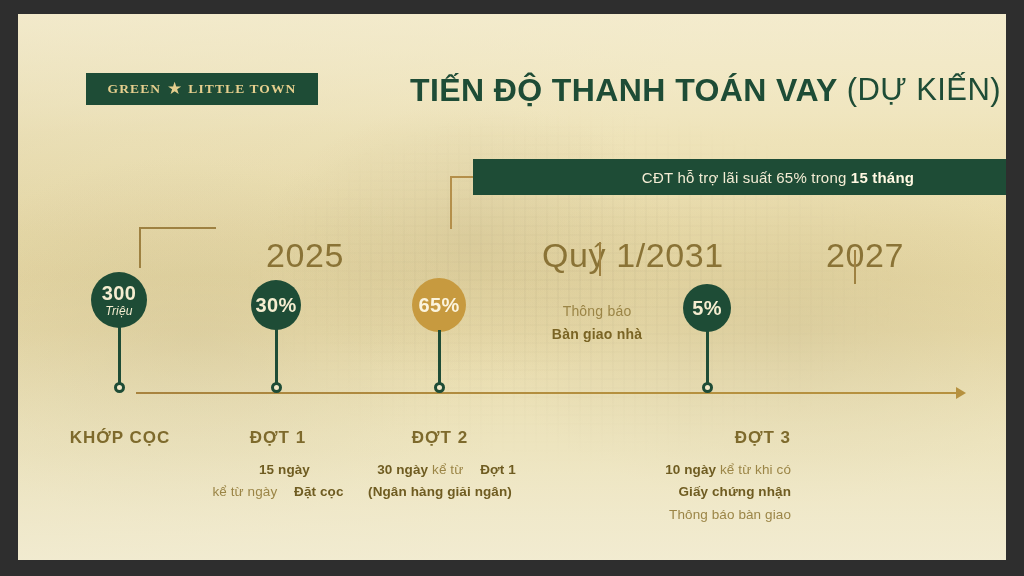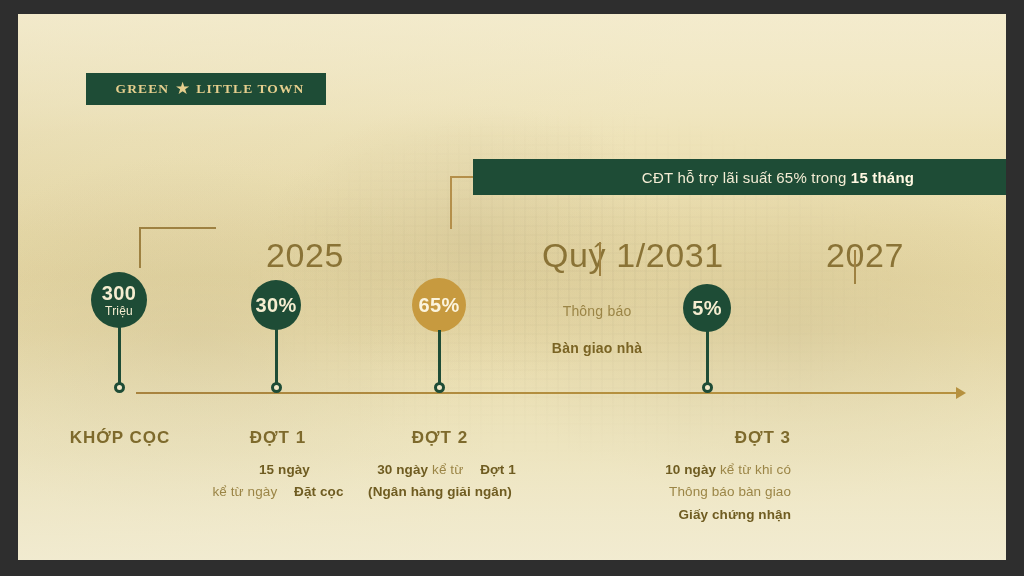--- a/index.html
+++ b/index.html
@@ -38,21 +38,20 @@
     pointer-events:none;
   }
 
   .layer{position:absolute;inset:0;}
 
   
   .logo{
     position:absolute;left:68px;top:59px;width:232px;height:32px;
     background:#1e4c36;display:flex;align-items:center;justify-content:center;
     gap:6px;
-    padding-left:8px;
   }
   .logo-txt{
     font-family:"Liberation Serif",serif;font-weight:bold;
     font-size:13.5px;letter-spacing:1.1px;color:#e6cf8e;white-space:nowrap;
   }
   .logo-star{color:#e6cf8e;font-size:17px;line-height:1;margin-top:-1px;}
 
   
   .title{
     position:absolute;left:392px;top:54px;width:600px;height:44px;
@@ -114,28 +113,28 @@
     border:3px solid #1e4c36;background:#f2e8c8;box-sizing:border-box;
   }
   .badge{
     position:absolute;border-radius:50%;
     display:flex;flex-direction:column;align-items:center;justify-content:center;
     color:#f5edd0;text-align:center;line-height:1.02;
   }
   .badge.green{background:#1e4c36;}
   .badge.gold{background:#c79a3f;color:#fbf4dd;}
   .badge-big{font-size:20px;font-weight:bold;letter-spacing:.3px;}
-  .badge-small{font-size:12px;font-weight:normal;margin-top:2px;letter-spacing:.2px;}
+  .badge-small{font-size:12px;font-weight:normal;margin-top:2px;letter-spacing:.2px;font-style:italic;}
 
   
   .note{
     position:absolute;left:509px;top:289px;width:140px;text-align:center;
   }
   .note-l1{font-size:14px;color:#9b8546;letter-spacing:.2px;}
-  .note-l2{font-size:14px;font-weight:bold;color:#7a6424;margin-top:21px;letter-spacing:.2px;}
+  .note-l2{font-size:14px;font-weight:bold;color:#7a6424;margin-top:7px;letter-spacing:.2px;}
 
   
   .stage{position:absolute;text-align:center;}
   .stage-title{
     font-size:17px;font-weight:bold;color:#7e6a2c;letter-spacing:1px;white-space:nowrap;
   }
   .stage-lines{margin-top:11px;}
   .stage-line{font-size:13.5px;color:#9b8546;line-height:1.65;letter-spacing:.1px;white-space:nowrap;}
   .stage-line b{font-weight:bold;color:#6f5c21;margin-left:13px;}
   .stage-line.allbold{font-weight:bold;color:#6f5c21;}
@@ -148,20 +147,24 @@
   <div class="veil"></div>
 
   <div class="layer">
 
     <div class="logo">
       <span class="logo-txt">GREEN</span>
       <span class="logo-star">★</span>
       <span class="logo-txt">LITTLE TOWN</span>
     </div>
 
+    <div class="title">
+      <span class="title-main">TIẾN ĐỘ THANH TOÁN VAY</span>
+      <span class="title-sub">(DỰ KIẾN)</span>
+    </div>
 
     <div class="bracket-banner-h"></div>
     <div class="bracket-banner-v"></div>
     <div class="banner">
       <span><span>CĐT hỗ trợ lãi suất 65% trong </span><b>15 tháng</b></span>
     </div>
 
     <div class="bracket-2025-h"></div>
     <div class="bracket-2025-v"></div>
     <div class="year y2025">2025</div>
@@ -221,19 +224,19 @@
       <div class="stage-lines">
           <div class="stage-line"><b>30 ngày</b> kể từ <b>Đợt 1</b></div>
           <div class="stage-line allbold">(Ngân hàng giải ngân)</div>
         </div>
     </div>
 
     <div class="stage" style="left:607px;top:414px;width:166px;text-align:right;">
       <div class="stage-title">ĐỢT 3</div>
       <div class="stage-lines">
           <div class="stage-line"><b>10 ngày</b> kể từ khi có</div>
+          <div class="stage-line allbold">Giấy chứng nhận</div>
           <div class="stage-line">Thông báo bàn giao</div>
-          <div class="stage-line allbold">Giấy chứng nhận</div>
         </div>
     </div>
 
   </div>
 </div>
 
 </body></html>

